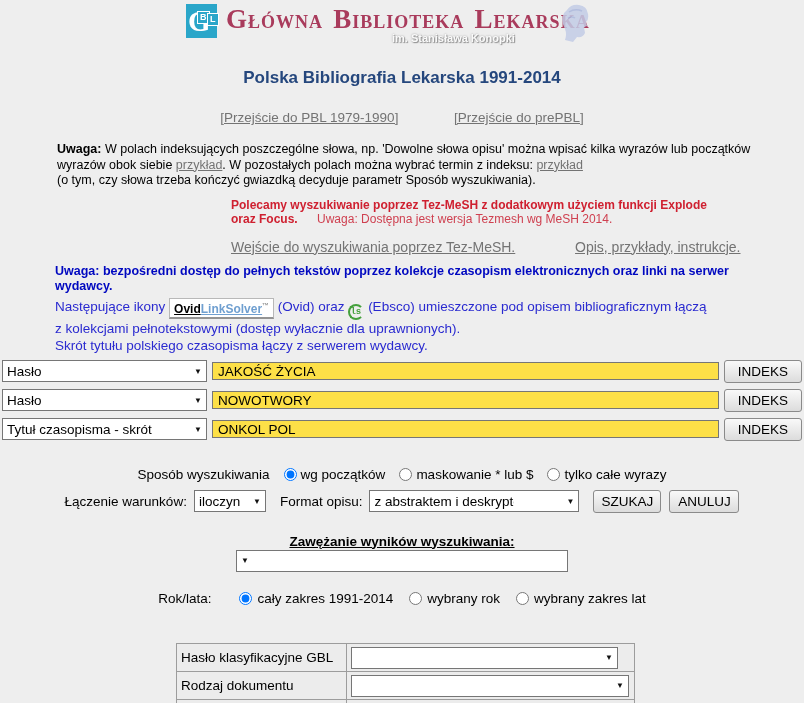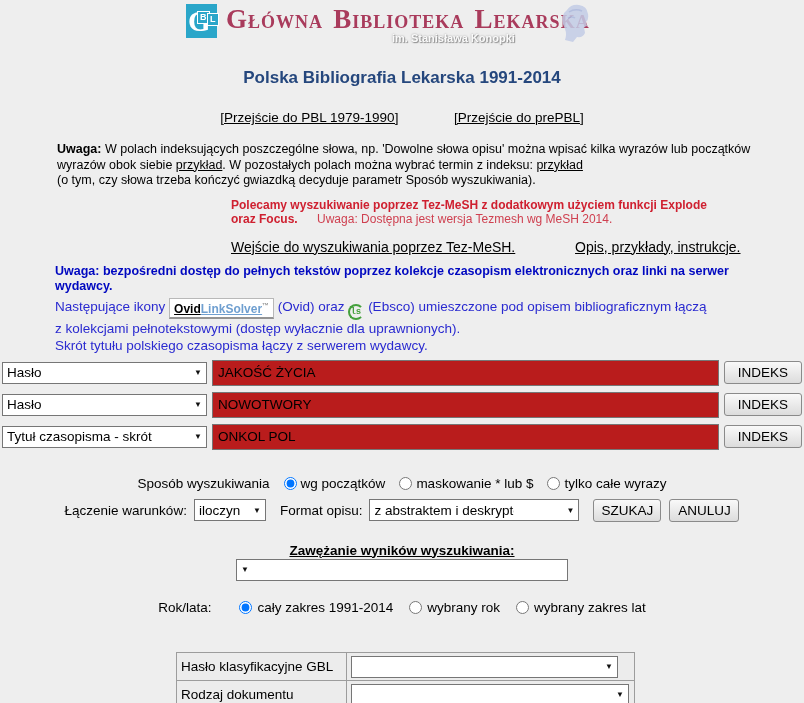--- a/index.html
+++ b/index.html
@@ -25,21 +25,21 @@
   .brand-title .init { font-size:27px; }
   .brand-title .rest { font-size:18px; }
   .brand-title .word { margin-right:6px; }
   .brand-sub { position:absolute; left:392px; top:32px; font-size:11px; font-weight:bold;
                color:#fafafa; text-shadow:1px 1px 1px #8f8f8f, 0 0 2px #9a9a9a; }
   .watermark { position:absolute; left:553px; top:2px; opacity:.85; }
 
   
   .main-title { margin:12px 0 0; text-align:center; font-size:17px; font-weight:bold; color:#25477d; }
   .top-links { margin-top:22px; text-align:center; font-size:13.5px; }
-  .green-link { color:#000000; text-decoration:underline; }
+  .green-link { color:#737373; text-decoration:underline; }
   .top-links .gap { display:inline-block; width:48px; }
 
   
   .note-index { margin:17px 24px 0 57px; font-size:12.5px; line-height:15.5px; }
   .note-index b { font-weight:bold; }
 
   .tez-block { margin:9px 0 12px 231px; font-size:12px; line-height:14.5px; }
   .tez-bold { color:#cf2030; font-weight:bold; }
   .tez-normal { color:#cf4050; margin-left:16px; }
   .tez-links { margin:5px 0 0 231px; font-size:14px; }
@@ -58,22 +58,22 @@
                 vertical-align:-3px;font-family:Liberation Mono, monospace; }
 
   
   .dd { border:1px solid #767676; background:#fff; height:22px; display:inline-flex; align-items:center; cursor:default; }
   .dd .txt { padding-left:4px; flex:1; white-space:nowrap; overflow:hidden; font-size:13.5px; }
   .dd .arr { width:16px; text-align:center; font-size:8px; color:#111; flex:none; }
 
   
   .search-row { display:flex; align-items:center; margin:6px 2px 0 2px;border-radius:7px; }
   .dd-field { width:205px; }
-  .search-input { width:507px; height:26px; border:1px solid #767676; margin-left:5px; padding:0 5px;
-                  font-size:13.5px; font-family:"Liberation Sans", sans-serif; background:#b91c1c; }
+  .search-input { width:507px; height:18px; border:1px solid #767676; margin-left:5px; padding:0 5px;
+                  font-size:13.5px; font-family:"Liberation Sans", sans-serif; background:#fde047; }
   .btn { background:linear-gradient(#f9f9f9,#dcdcdc); border:1px solid #8a8a8a; border-radius:3px;
          font-size:13.5px; font-family:"Liberation Sans", sans-serif; height:23px; cursor:pointer; }
   .btn-indeks { width:78px; margin-left:5px; }
 
   
   .sposob-row { margin-top:26px; display:flex; justify-content:center; align-items:center; font-size:13.5px; }
   .sposob-row input[type=radio] { margin:0 4px 0 14px; }
   .options-row { margin-top:8px; display:flex; justify-content:center; align-items:center; font-size:13.5px; }
   .dd-iloczyn { width:72px; margin-left:7px; }
   .lbl-format { margin-left:14px; }

